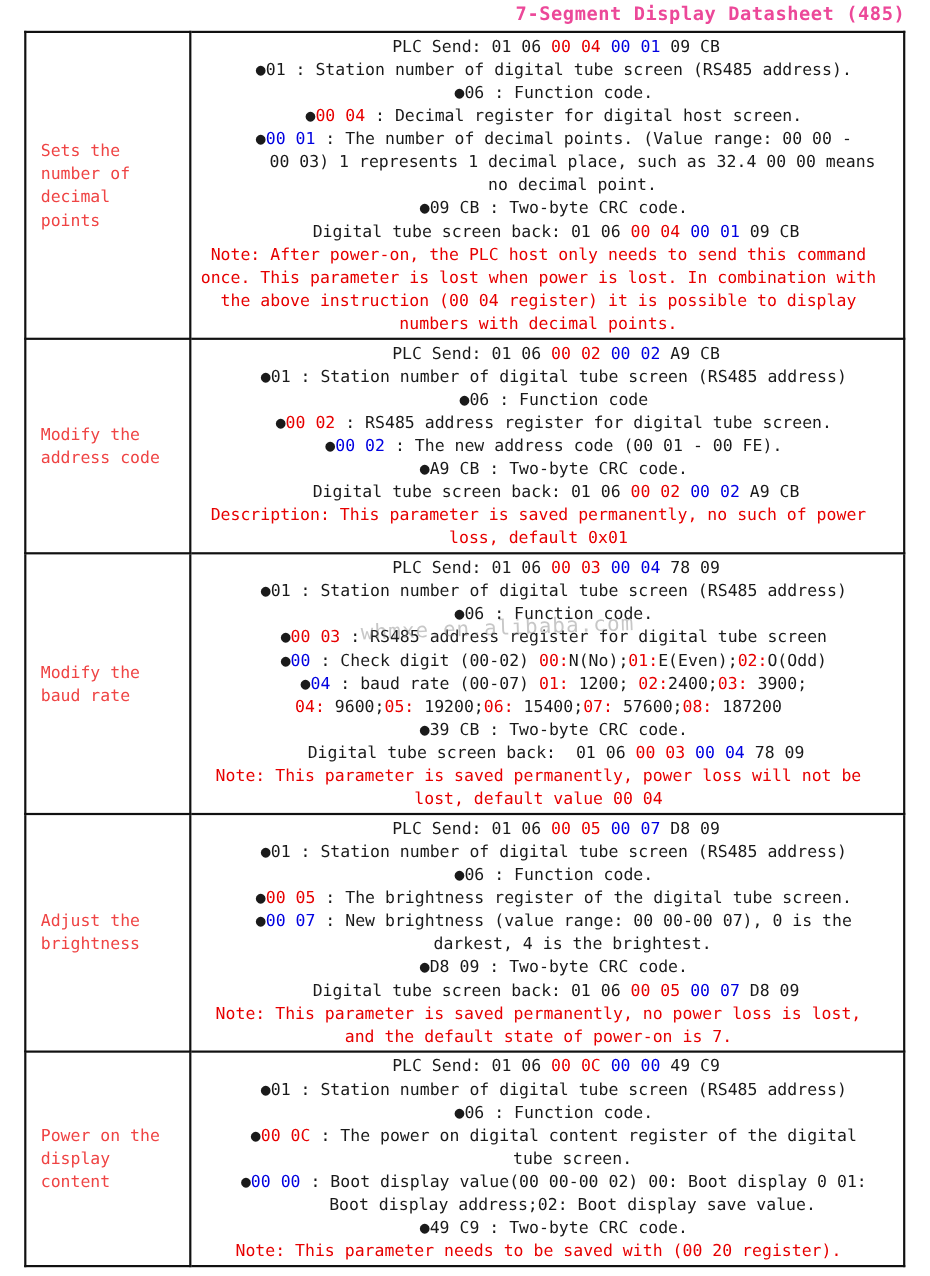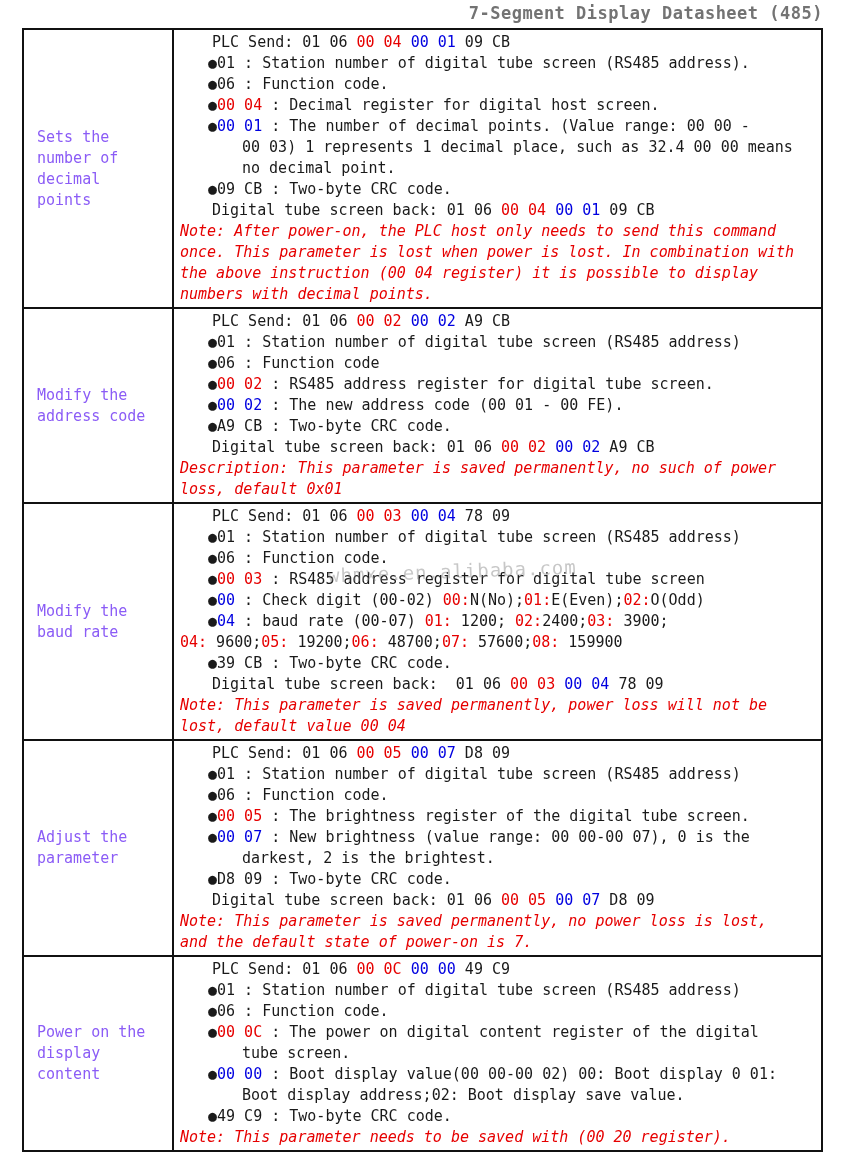--- a/index.html
+++ b/index.html
@@ -3,48 +3,48 @@
 <meta charset="utf-8">
 <style>
   * { margin:0; padding:0; box-sizing:border-box; }
   html,body { width:845px; height:1160px; background:#ffffff; overflow:hidden; }
   body { font-family:"DejaVu Sans Mono","Liberation Mono",monospace; position:relative; color:#1a1a1a; }
 
   .page { position:absolute; inset:0; }
 
   .title {
     position:absolute; top:3px; right:22px;
-    font-size:17px; font-weight:bold; color:#737373;
+    font-size:17px; font-weight:bold; color:#ec4899;
     letter-spacing:0.5px; white-space:pre;
   }
 
   table.sheet {
     position:absolute; left:22px; top:28px; width:801px;
     border-collapse:collapse; table-layout:fixed;
   }
   td { border:2px solid #111; }
 
   .label-cell {
     width:150px; vertical-align:middle;
     padding-left:13px; padding-right:0;
     font-size:15px; line-height:21px;
-    white-space:pre-line; color:#8b5cf6;
+    white-space:pre-line; color:#ef4444;
   }
   .content-cell {
     vertical-align:top;
     padding:2px 22px 2px 6px;
     font-size:15px; line-height:21px;
   }
 
-  .line { white-space:pre-wrap; }
+  .line { white-space:pre-wrap;text-align:center; }
   .line.cmd    { padding-left:32px; }
   .line.bullet { padding-left:28px; }
   .line.cont   { padding-left:62px; }
   .line.flush  { padding-left:0; }
-  .line.note   { padding-left:0;font-style:italic; }
+  .line.note   { padding-left:0; }
 
   .c-k { color:#1a1a1a; }
   .c-r { color:#e60000; }
   .c-b { color:#0000e0; }
 
   .watermark {
     position:absolute; left:328px; top:560px;
     font-size:19px; letter-spacing:1px;
     color:rgba(130,130,130,0.45);
     transform:rotate(-2deg);
@@ -94,36 +94,36 @@
         <tr class="row">
           <td class="label-cell">Modify the
 baud rate</td>
           <td class="content-cell">
             <div class="line cmd"><span class="c-k">PLC Send: 01 06 </span><span class="c-r">00 03</span><span class="c-k"> </span><span class="c-b">00 04</span><span class="c-k"> 78 09</span></div>
             <div class="line bullet"><span class="c-k">●01 : Station number of digital tube screen (RS485 address)</span></div>
             <div class="line bullet"><span class="c-k">●06 : Function code.</span></div>
             <div class="line bullet"><span class="c-k">●</span><span class="c-r">00 03</span><span class="c-k"> : RS485 address register for digital tube screen</span></div>
             <div class="line bullet"><span class="c-k">●</span><span class="c-b">00</span><span class="c-k"> : Check digit (00-02) </span><span class="c-r">00:</span><span class="c-k">N(No);</span><span class="c-r">01:</span><span class="c-k">E(Even);</span><span class="c-r">02:</span><span class="c-k">O(Odd)</span></div>
             <div class="line bullet"><span class="c-k">●</span><span class="c-b">04</span><span class="c-k"> : baud rate (00-07) </span><span class="c-r">01:</span><span class="c-k"> 1200; </span><span class="c-r">02:</span><span class="c-k">2400;</span><span class="c-r">03:</span><span class="c-k"> 3900;</span></div>
-            <div class="line flush"><span class="c-r">04:</span><span class="c-k"> 9600;</span><span class="c-r">05:</span><span class="c-k"> 19200;</span><span class="c-r">06:</span><span class="c-k"> 48700;</span><span class="c-r">07:</span><span class="c-k"> 57600;</span><span class="c-r">08:</span><span class="c-k"> 159900</span></div>
+            <div class="line flush"><span class="c-r">04:</span><span class="c-k"> 9600;</span><span class="c-r">05:</span><span class="c-k"> 19200;</span><span class="c-r">06:</span><span class="c-k"> 15400;</span><span class="c-r">07:</span><span class="c-k"> 57600;</span><span class="c-r">08:</span><span class="c-k"> 187200</span></div>
             <div class="line bullet"><span class="c-k">●39 CB : Two-byte CRC code.</span></div>
             <div class="line cmd"><span class="c-k">Digital tube screen back:  01 06 </span><span class="c-r">00 03</span><span class="c-k"> </span><span class="c-b">00 04</span><span class="c-k"> 78 09</span></div>
             <div class="line note"><span class="c-r">Note: This parameter is saved permanently, power loss will not be lost, default value 00 04</span></div>
           </td>
         </tr>
         <tr class="row">
           <td class="label-cell">Adjust the
-parameter</td>
+brightness</td>
           <td class="content-cell">
             <div class="line cmd"><span class="c-k">PLC Send: 01 06 </span><span class="c-r">00 05</span><span class="c-k"> </span><span class="c-b">00 07</span><span class="c-k"> D8 09</span></div>
             <div class="line bullet"><span class="c-k">●01 : Station number of digital tube screen (RS485 address)</span></div>
             <div class="line bullet"><span class="c-k">●06 : Function code.</span></div>
             <div class="line bullet"><span class="c-k">●</span><span class="c-r">00 05</span><span class="c-k"> : The brightness register of the digital tube screen.</span></div>
             <div class="line bullet"><span class="c-k">●</span><span class="c-b">00 07</span><span class="c-k"> : New brightness (value range: 00 00-00 07), 0 is the</span></div>
-            <div class="line cont"><span class="c-k">darkest, 2 is the brightest.</span></div>
+            <div class="line cont"><span class="c-k">darkest, 4 is the brightest.</span></div>
             <div class="line bullet"><span class="c-k">●D8 09 : Two-byte CRC code.</span></div>
             <div class="line cmd"><span class="c-k">Digital tube screen back: 01 06 </span><span class="c-r">00 05</span><span class="c-k"> </span><span class="c-b">00 07</span><span class="c-k"> D8 09</span></div>
             <div class="line note"><span class="c-r">Note: This parameter is saved permanently, no power loss is lost, and the default state of power-on is 7.</span></div>
           </td>
         </tr>
         <tr class="row">
           <td class="label-cell">Power on the
 display
 content</td>
           <td class="content-cell">

